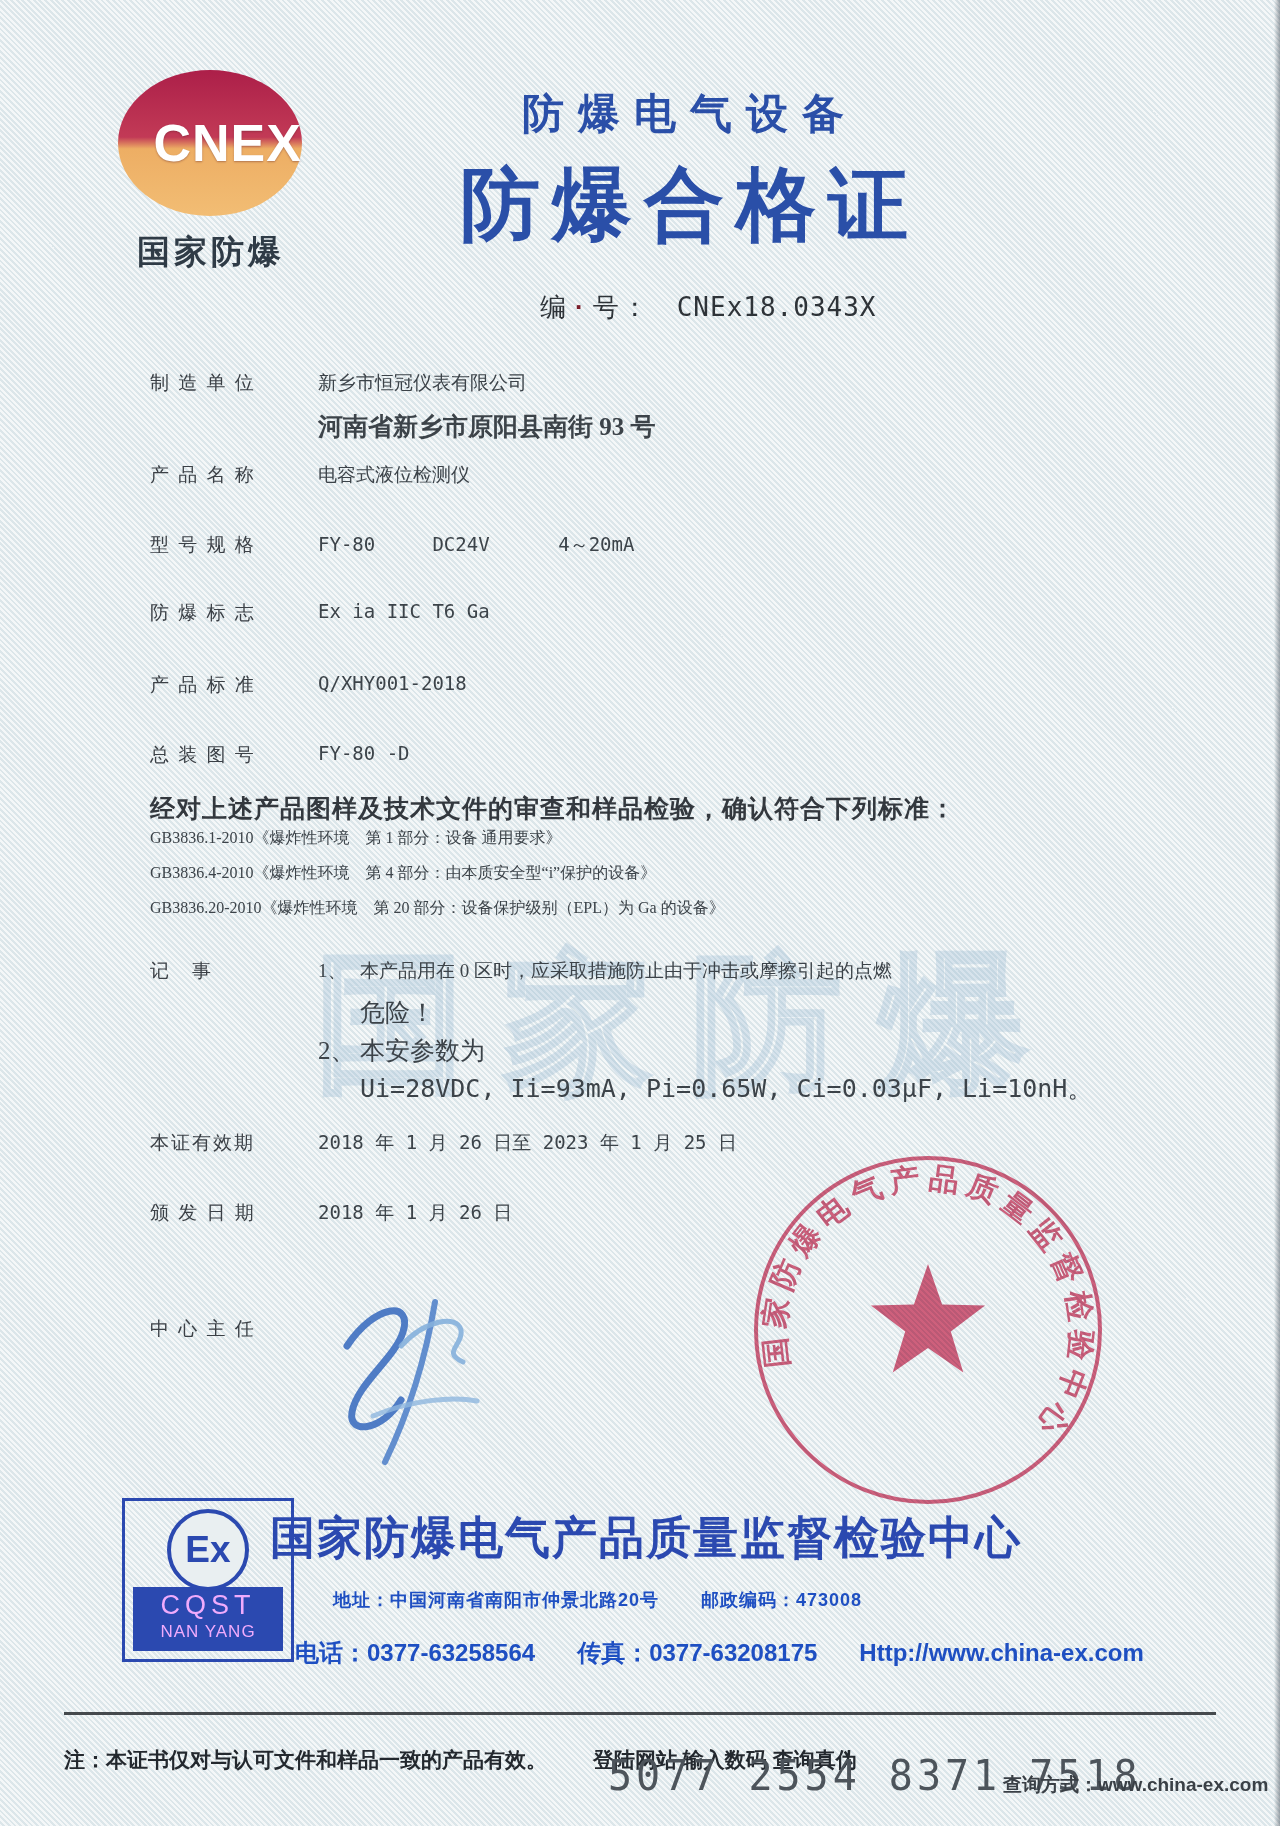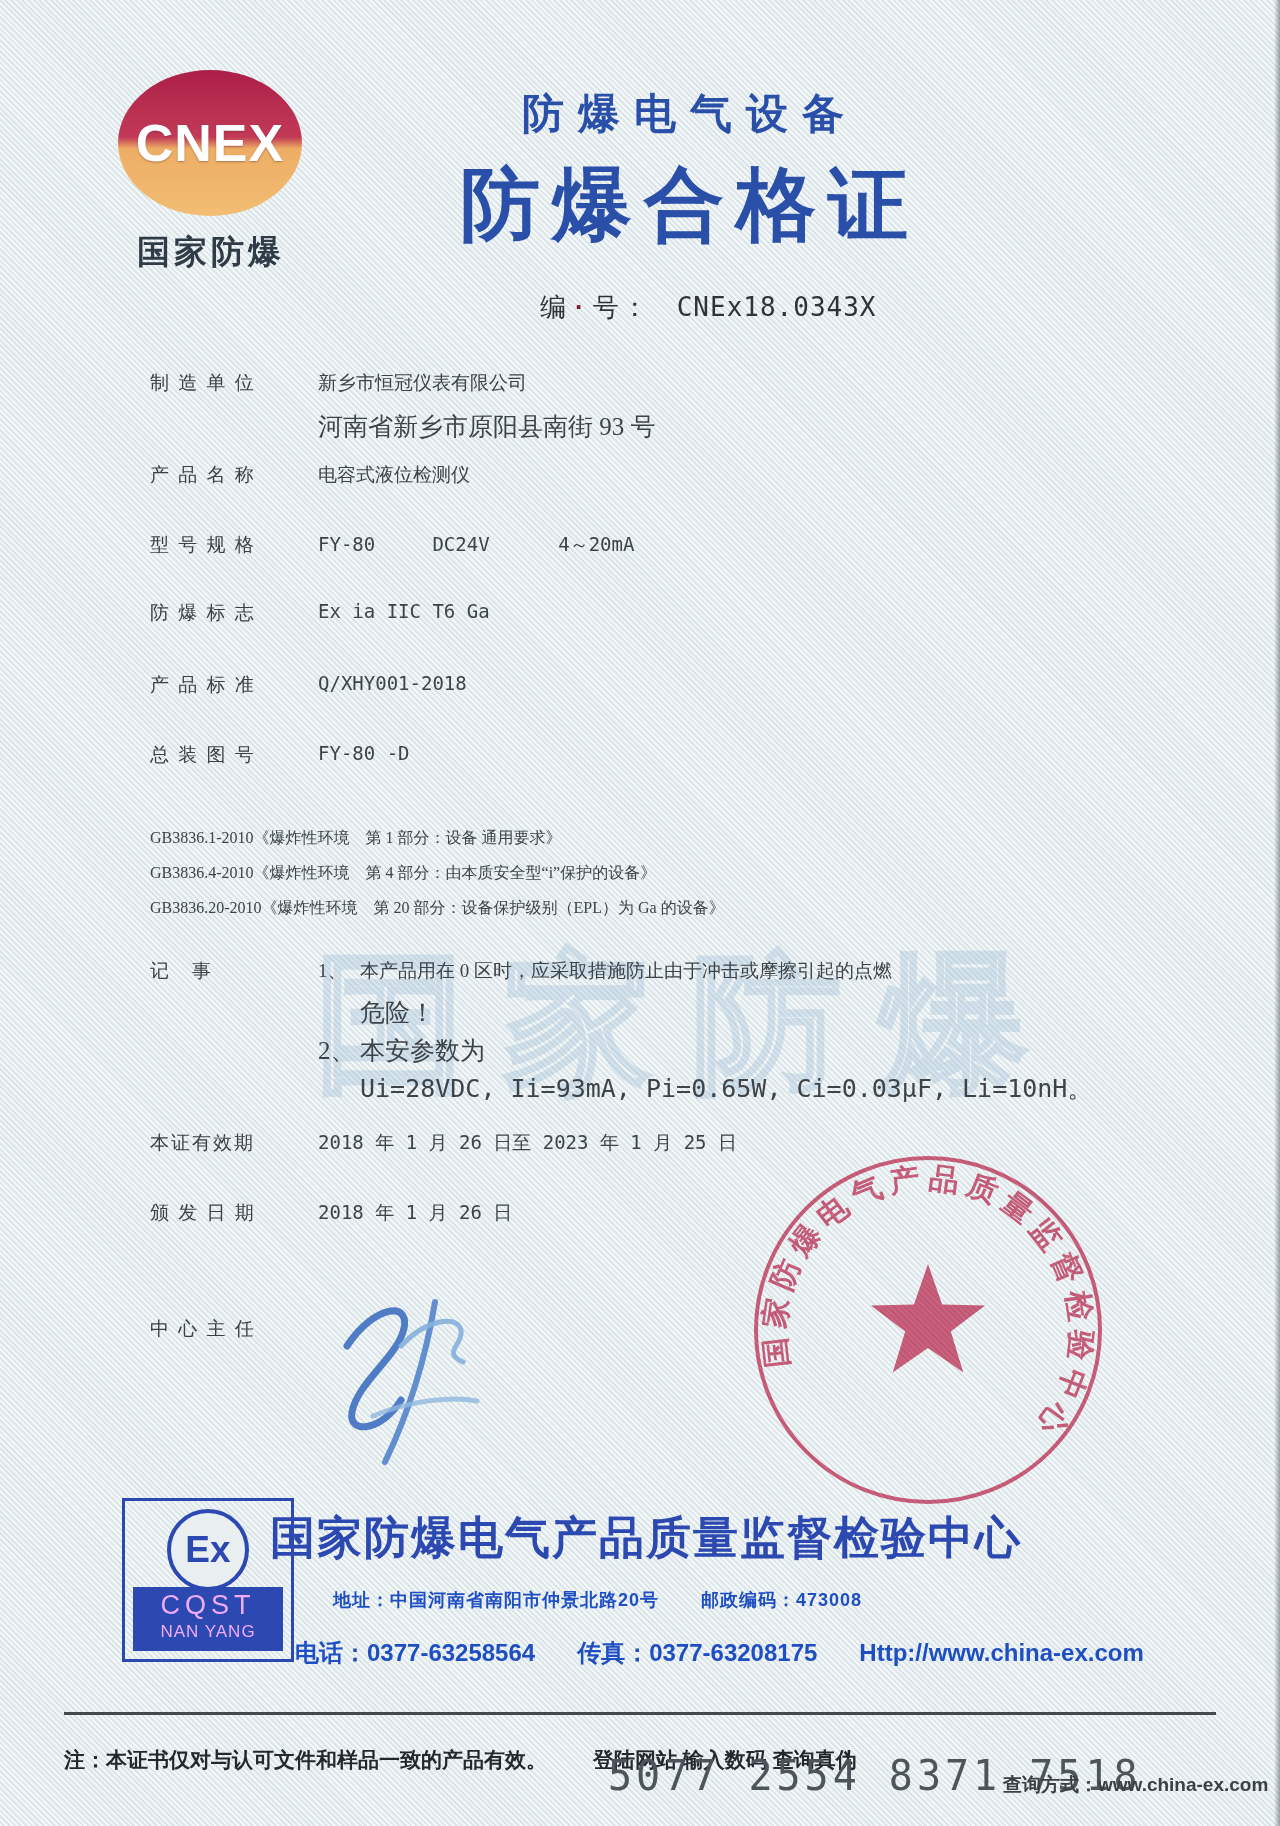--- a/index.html
+++ b/index.html
@@ -18,39 +18,39 @@
 
   
   .watermark{position:absolute;left:315px;top:925px;font-size:150px;font-weight:bold;
     letter-spacing:38px;color:transparent;-webkit-text-stroke:3px rgba(140,175,205,.28);
     z-index:0;white-space:nowrap;}
 
   
   .logo{left:118px;top:70px;width:186px;text-align:center;z-index:1;}
   .logo-oval{width:184px;height:146px;border-radius:50%;
     background:linear-gradient(180deg,#ac1f49 0%,#c23a56 46%,#edae64 54%,#f2bd74 100%);
-    display:flex;align-items:center;justify-content:center;}
+    display:flex;align-items:center;justify-content:flex-end;}
   .logo-txt{color:#fff;font-size:52px;font-weight:bold;letter-spacing:1px;
     text-shadow:0 1px 2px rgba(90,30,40,.4);}
   .logo-cap{margin-top:14px;font-size:33px;letter-spacing:4px;color:#2f3b46;font-weight:600;}
 
   .doc-type{left:470px;top:86px;width:440px;text-align:center;font-size:42px;font-weight:bold;
     letter-spacing:14px;color:var(--title-blue);z-index:1;}
   .doc-title{left:430px;top:152px;width:520px;text-align:center;font-size:80px;font-weight:bold;
     letter-spacing:12px;color:var(--title-blue);z-index:1;}
   .certno{left:540px;top:290px;font-size:26px;color:#2e3338;z-index:1;letter-spacing:3px;}
   .certno .dot{color:#7a1d2a;margin:0 6px;font-weight:bold;}
   .certno-val{font-family:"DejaVu Sans Mono",monospace;letter-spacing:1px;margin-left:26px;}
 
   
   .row{position:absolute;left:150px;right:60px;z-index:1;font-size:19px;white-space:nowrap;}
   .lbl{display:inline-block;width:168px;color:#3b4046;font-weight:500;letter-spacing:2px;vertical-align:top;}
   .val{font-family:"Liberation Serif",serif;color:#3c4349;}
   .val-mono{font-family:"DejaVu Sans Mono",monospace;white-space:pre;color:#3c4349;}
-  .subline{position:absolute;left:318px;font-family:"Liberation Serif",serif;font-size:25px;color:#3c4349;z-index:1;}
+  .subline{position:absolute;left:318px;font-family:"Liberation Serif",serif;font-size:25px;color:#3c4349;z-index:1;font-weight:bold;}
 
   .intro{position:absolute;left:150px;top:792px;font-size:25px;font-weight:bold;color:#33383e;z-index:1;letter-spacing:1px;}
   .std{position:absolute;left:150px;font-family:"Liberation Serif",serif;font-size:16px;color:#3c4349;z-index:1;}
 
   .notes-num{display:inline-block;width:42px;}
   .note-line{position:absolute;z-index:1;font-size:25px;color:#3c4349;font-family:"Liberation Serif",serif;}
 
   
   .sig{left:315px;top:1288px;z-index:1;}
 
@@ -124,20 +124,21 @@
   </div>
 
   <div class="row" style="top:672px">
     <span class="lbl">产 品 标 准</span><span class="val-mono">Q/XHY001-2018</span>
   </div>
 
   <div class="row" style="top:742px">
     <span class="lbl">总 装 图 号</span><span class="val-mono">FY-80 -D</span>
   </div>
 
+  <div class="intro">经对上述产品图样及技术文件的审查和样品检验，确认符合下列标准：</div>
   <div class="std" style="top:828px">GB3836.1-2010《爆炸性环境　第 1 部分：设备 通用要求》</div>
   <div class="std" style="top:863px">GB3836.4-2010《爆炸性环境　第 4 部分：由本质安全型“i”保护的设备》</div>
   <div class="std" style="top:898px">GB3836.20-2010《爆炸性环境　第 20 部分：设备保护级别（EPL）为 Ga 的设备》</div>
 
   <div class="row" style="top:958px">
     <span class="lbl">记　事</span><span class="val"><span class="notes-num">1、</span><span>本产品用在 0 区时，应采取措施防止由于冲击或摩擦引起的点燃</span></span>
   </div>
   <div class="note-line" style="left:360px;top:996px">危险！</div>
   <div class="note-line" style="left:318px;top:1034px">
     <span class="notes-num">2、</span><span>本安参数为</span>

